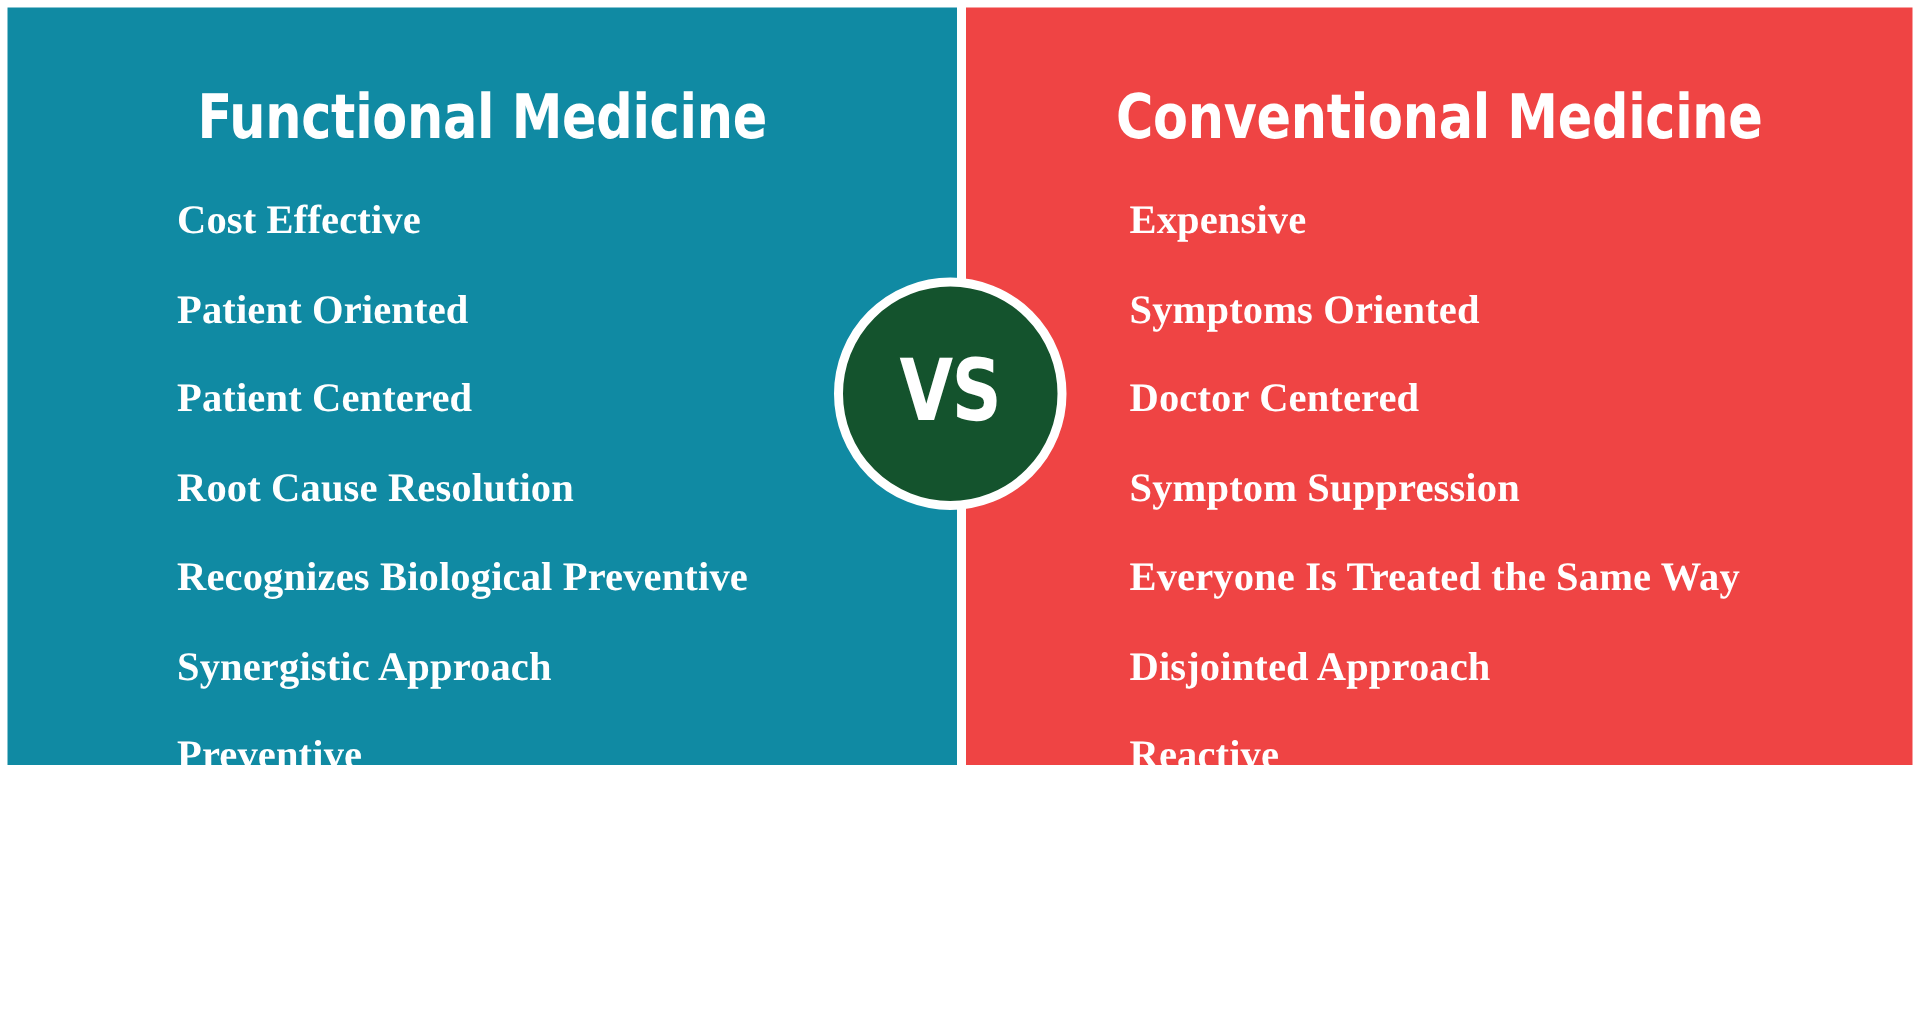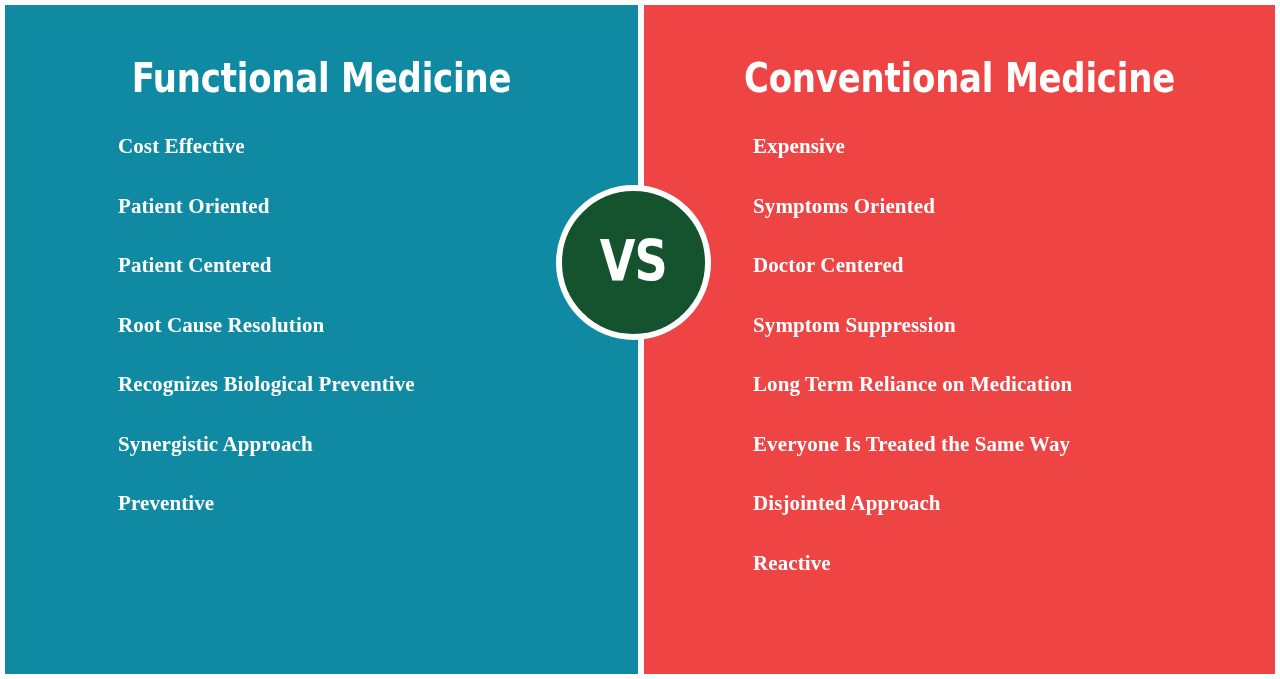--- a/index.html
+++ b/index.html
@@ -4,21 +4,21 @@
 <style>
   html, body {
     margin: 0;
     padding: 0;
     background: #ffffff;
   }
 
   #infographic {
     position: relative;
     width: 1280px;
-    height: 679px;
+    height: 510px;
     background: #ffffff;
     overflow: hidden;
     font-family: "Liberation Serif", "DejaVu Serif", serif;
   }
 
   
   .panel {
     position: absolute;
     top: 5px;
     height: 669px;
@@ -67,21 +67,21 @@
 
   .feature-list--left  { left: 113px; }
   .feature-list--right { left: 109px; }
 
   .feature-item {
     height: 59.5px;
     line-height: 42px;
     color: #ffffff;
     font-family: "Liberation Serif", "DejaVu Serif", serif;
     font-weight: bold;
-    font-size: 21px;
+    font-size: 27px;
     letter-spacing: 0.1px;
     white-space: nowrap;
   }
 
   
   .vs-badge {
     position: absolute;
     left: 556px;
     top: 185px;
     width: 155px;
@@ -127,21 +127,20 @@
   </section>
 
   <section class="panel panel--right">
     <h1 class="panel-title">Conventional Medicine</h1>
 
     <ul class="feature-list feature-list--right">
       <li class="feature-item">Expensive</li>
       <li class="feature-item">Symptoms Oriented</li>
       <li class="feature-item">Doctor Centered</li>
       <li class="feature-item">Symptom Suppression</li>
-      <li class="feature-item">Long Term Reliance on Medication</li>
       <li class="feature-item">Everyone Is Treated the Same Way</li>
       <li class="feature-item">Disjointed Approach</li>
       <li class="feature-item">Reactive</li>
     </ul>
   </section>
 
   <div class="vs-badge">
     <span class="vs-badge__label">VS</span>
   </div>
 

